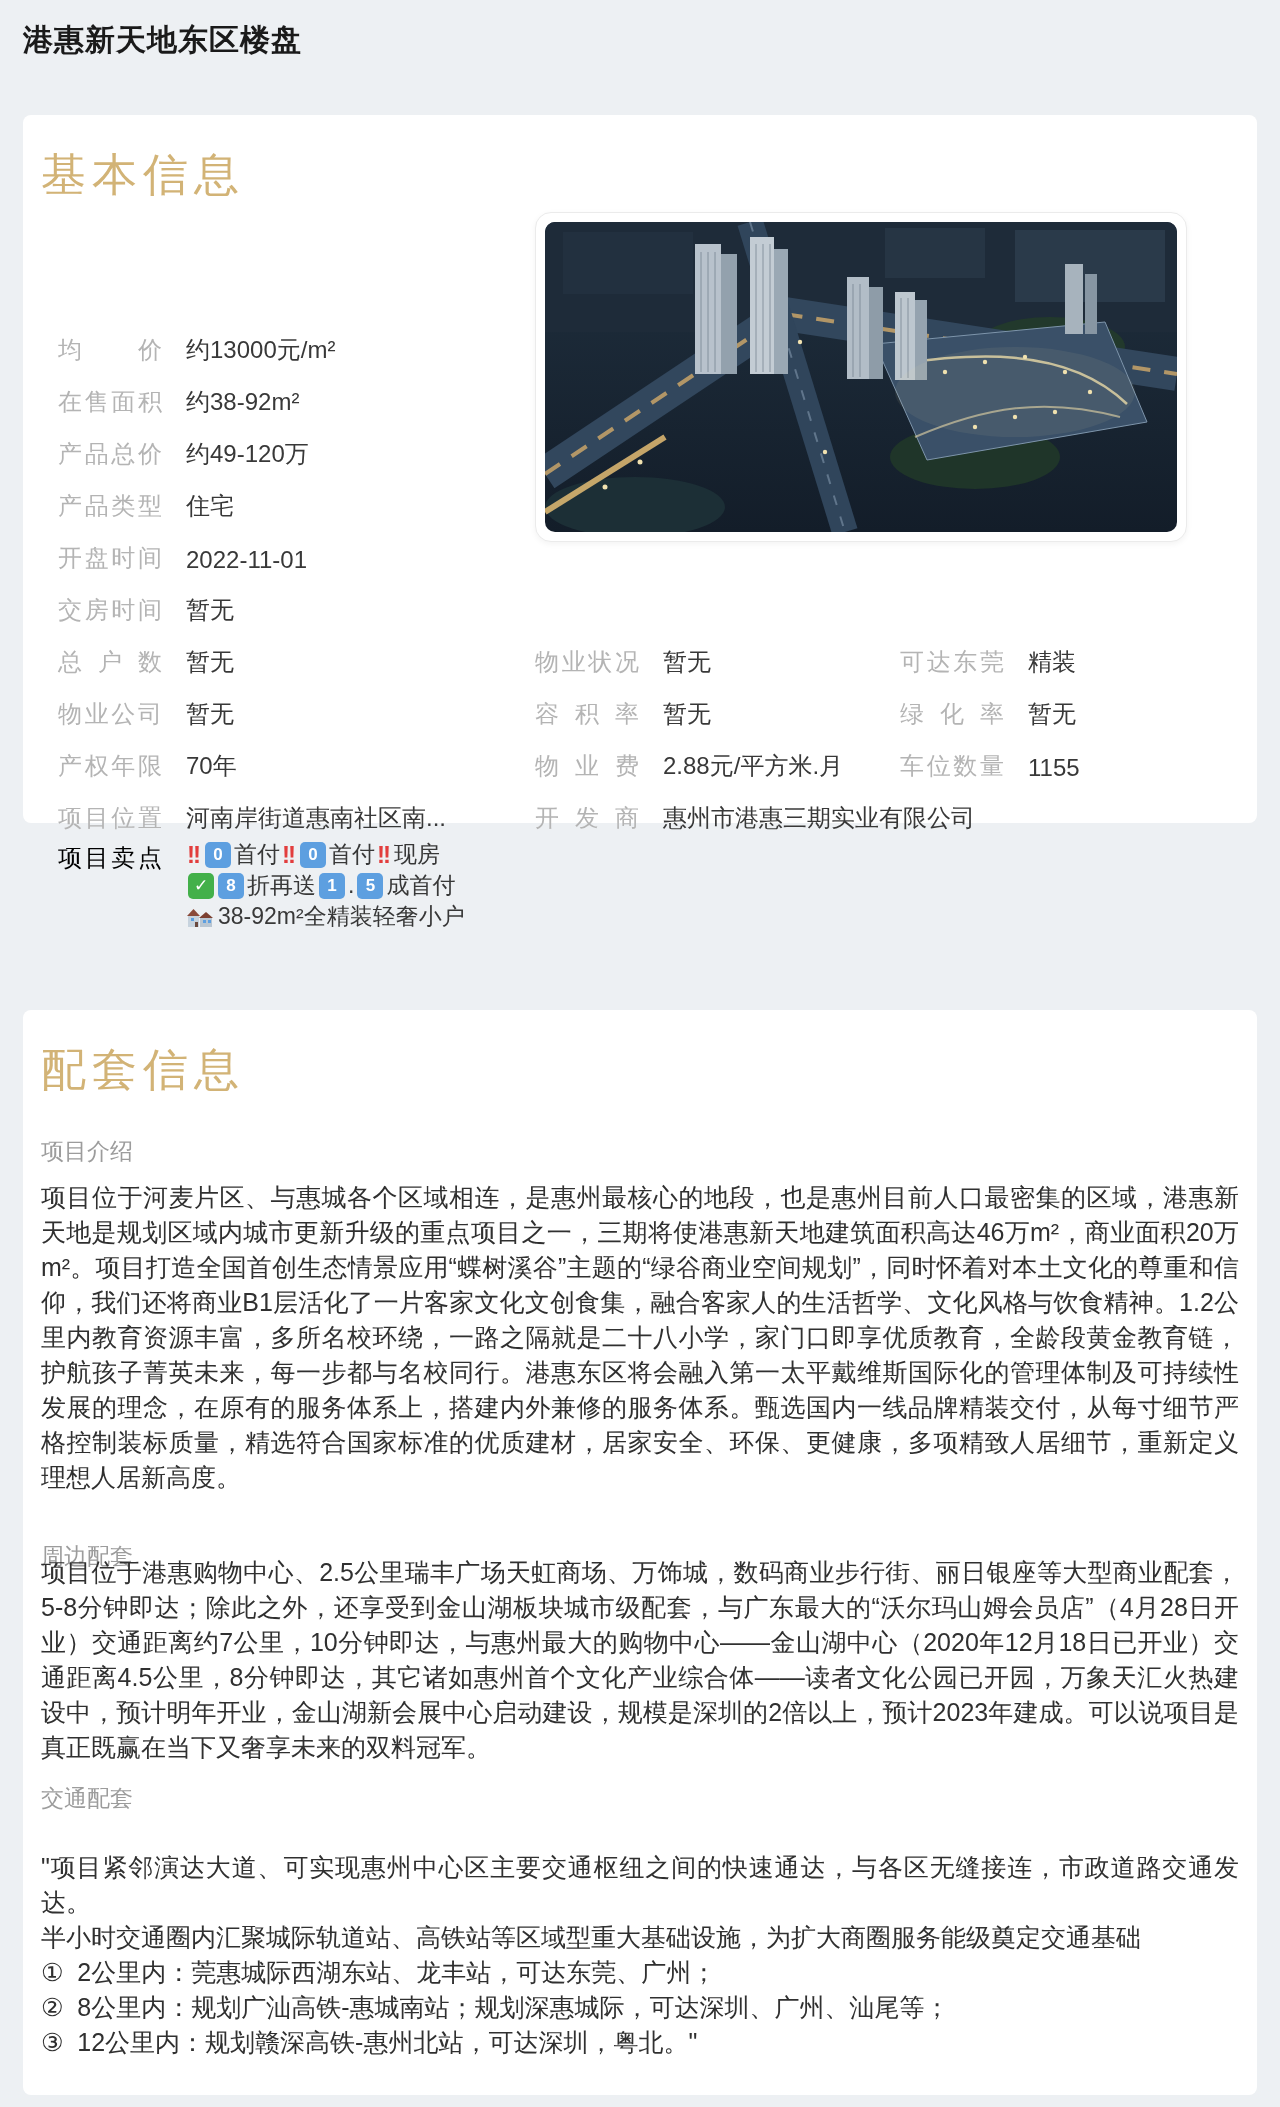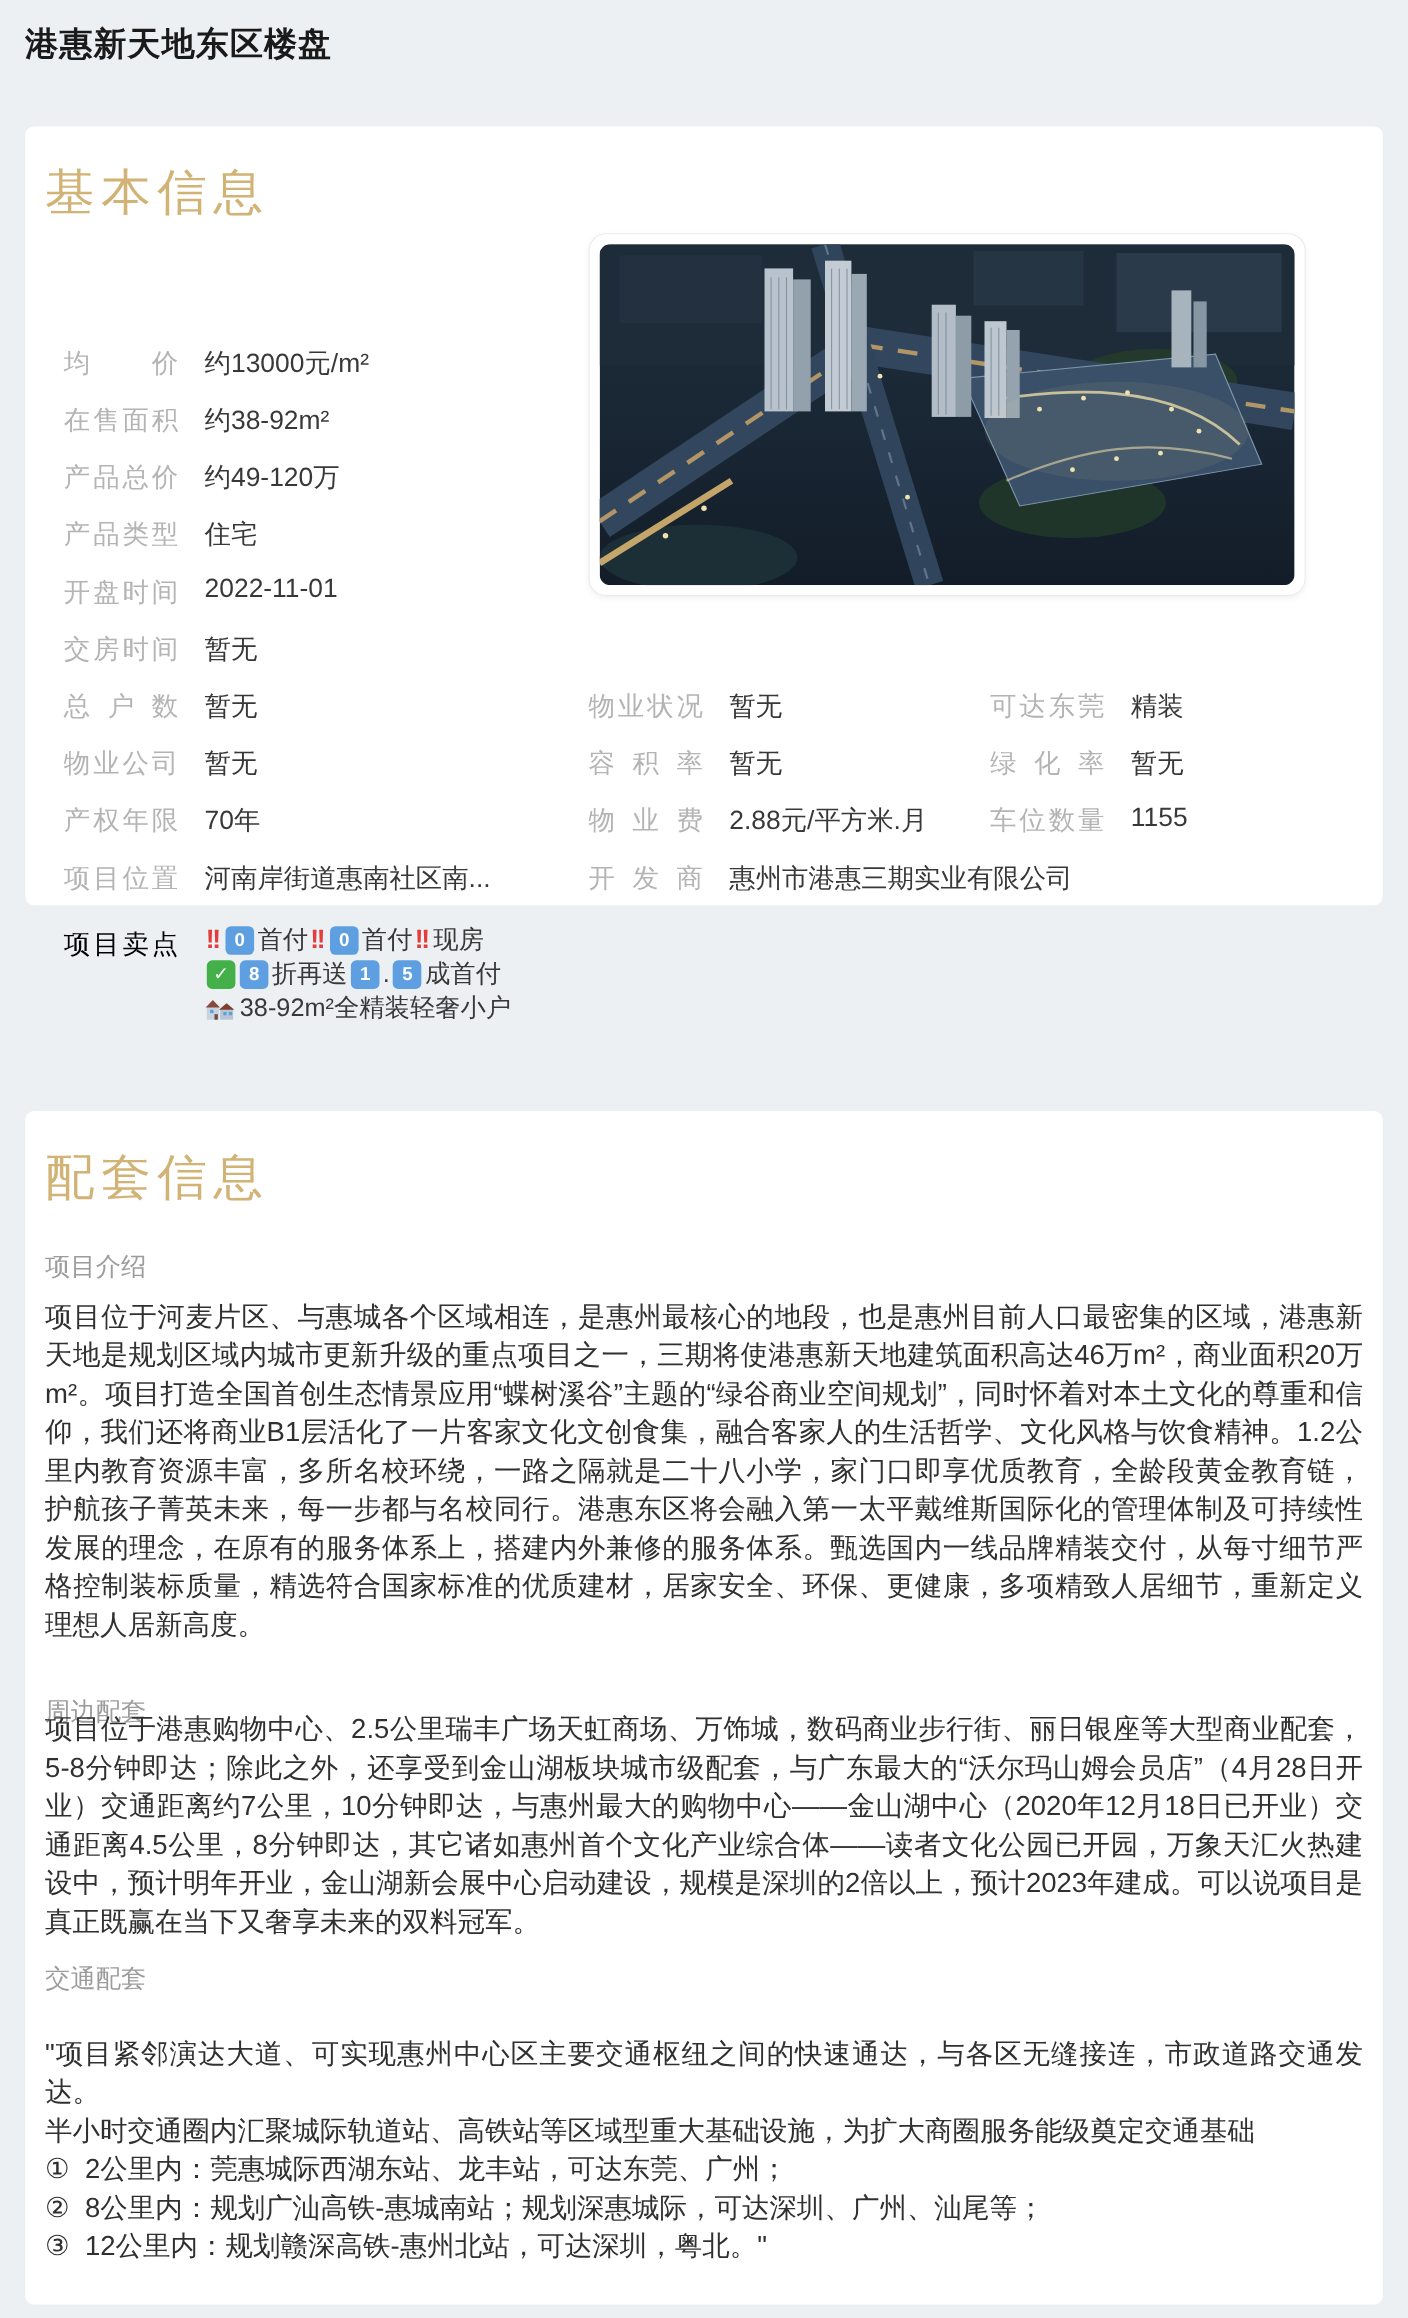--- a/index.html
+++ b/index.html
@@ -20,21 +20,21 @@
   .card-facility{top:1010px;height:1085px;}
   .section-title{
     position:absolute;left:18px;top:30px;
     font-size:45px;font-weight:500;color:#d2b376;letter-spacing:6px;
   }
   
   .cols{position:absolute;}
   #rows-left{left:35px;top:199px;width:480px;}
   #rows-right-a{left:512px;top:511px;width:370px;}
   #rows-right-b{left:877px;top:511px;width:310px;}
-  .frow{display:flex;align-items:flex-start;height:52px;}
+  .frow{display:flex;align-items:flex-end;height:52px;}
   .frow .lb{
     width:104px;flex:0 0 104px;color:#b4b4b4;font-size:24px;
     text-align:justify;text-align-last:justify;
   }
   .frow .val{
     margin-left:24px;color:#383838;font-size:24px;font-weight:500;white-space:nowrap;
   }
   
   .sp-block{position:absolute;left:35px;top:724px;display:flex;}
   .sp-label{

